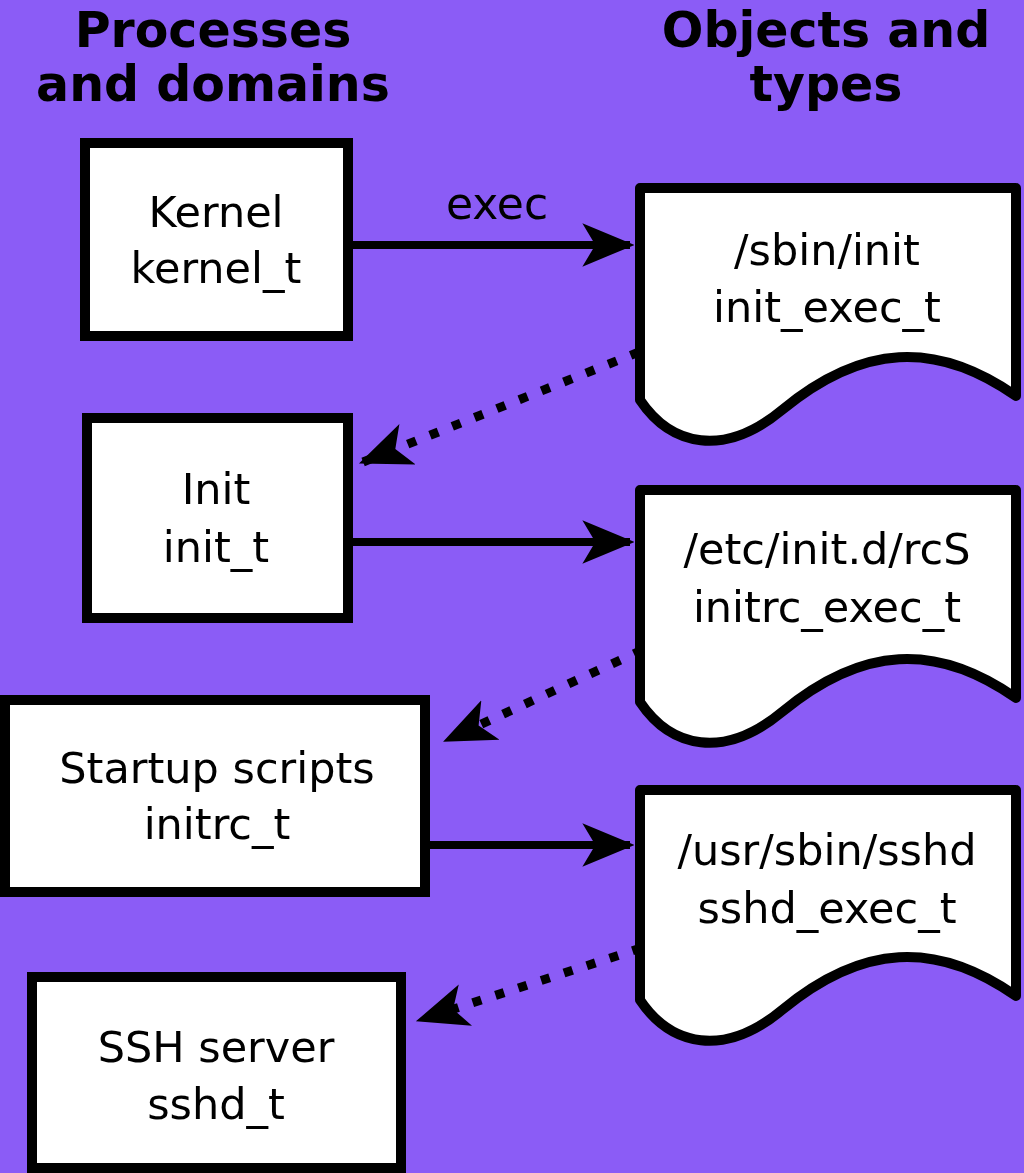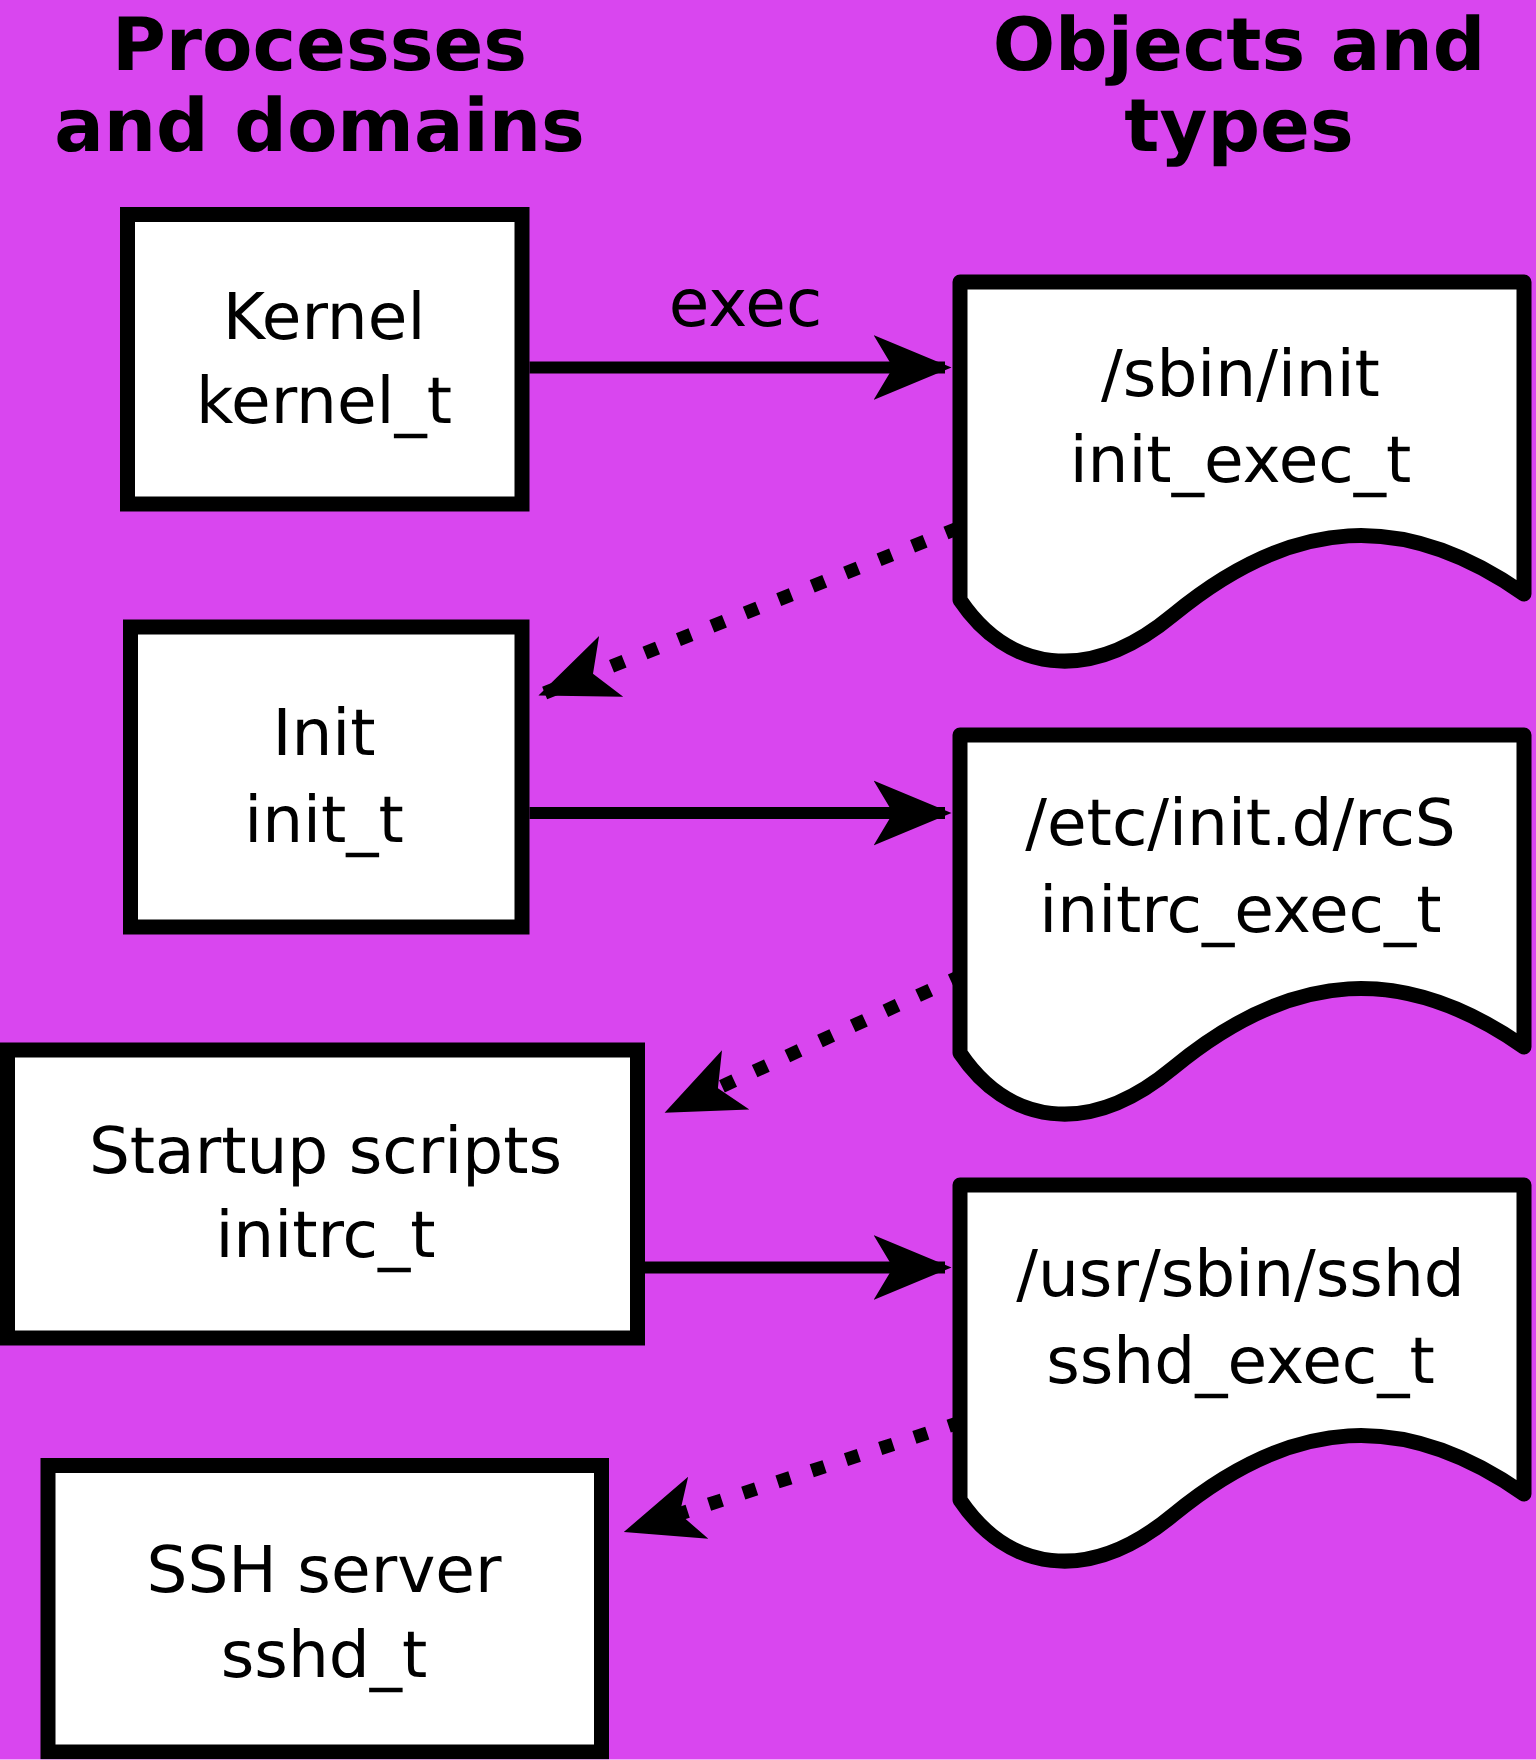--- a/index.html
+++ b/index.html
@@ -4,21 +4,21 @@
 <style>
   html, body {
     margin: 0;
     padding: 0;
     background: #ffffff;
   }
   .canvas {
     position: relative;
     width: 1024px;
     height: 1173px;
-    background: #d946ef;
+    background: #8b5cf6;
     overflow: hidden;
     font-family: "DejaVu Sans", "Liberation Sans", sans-serif;
   }
   svg { display: block; }
   .hdr {
     font-family: "DejaVu Sans", "Liberation Sans", sans-serif;
     font-size: 49px;
     font-weight: bold;
     fill: #000000;
   }

